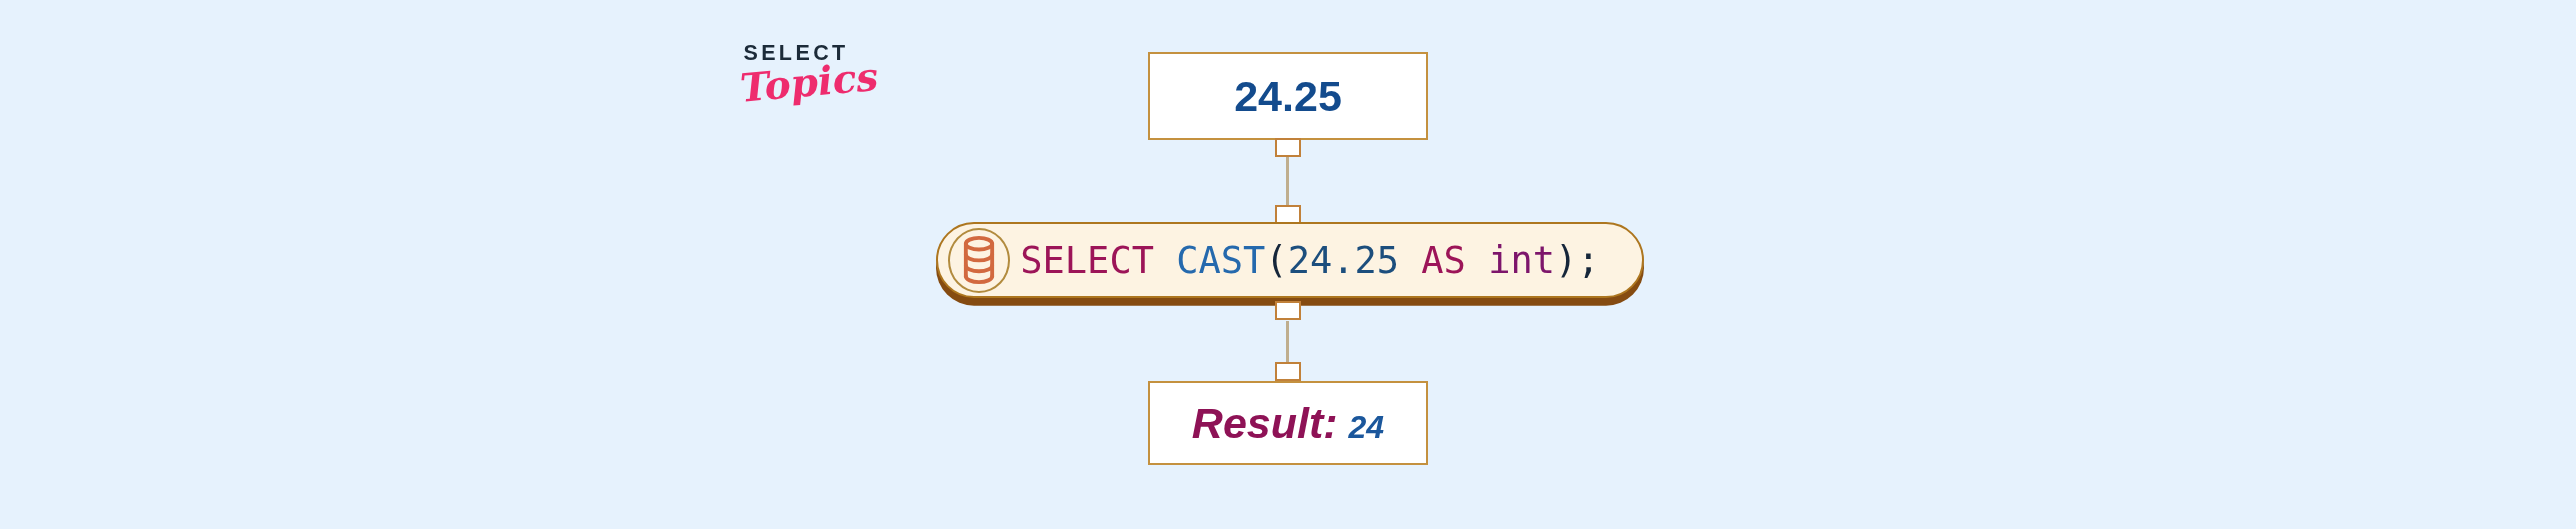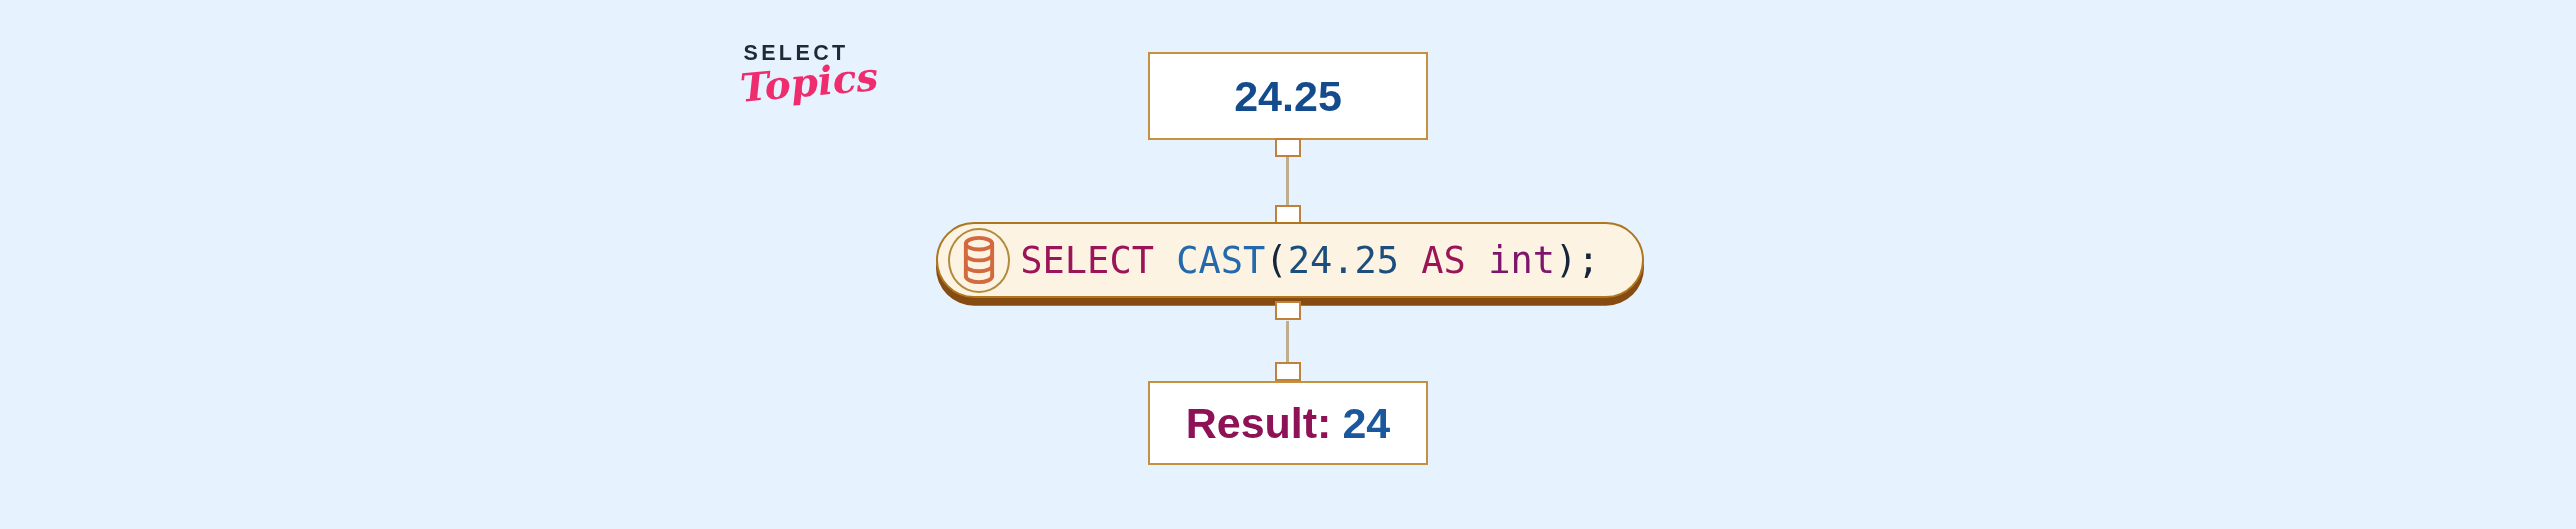--- a/index.html
+++ b/index.html
@@ -56,27 +56,27 @@
     left:1148px;
     width:280px;
     background:var(--box-bg);
     border:2.6px solid var(--box-border);
     box-sizing:border-box;
     display:flex;
     align-items:center;
     justify-content:center;
   }
   .box-input{top:52px;height:88px;}
-  .box-result{top:381px;height:84px;}
+  .box-result{top:381px;height:84px;font-style:italic;}
   .box-input .val{
     font-size:43px;font-weight:bold;color:var(--input-text);
   }
   .result-line{display:flex;gap:11px;align-items:baseline;}
   .result-label{font-size:43px;font-weight:bold;color:var(--result-label);}
-  .result-value{font-size:43px;font-weight:bold;color:var(--result-value);}
+  .result-value{font-size:32px;font-weight:bold;color:var(--result-value);}
 
   
   .cline{
     position:absolute;left:1286px;width:3.4px;
     background:var(--connector-line);
   }
   .cline-1{top:157px;height:50px;}
   .cline-2{top:321px;height:43px;}
   .csquare{
     position:absolute;left:1275px;width:26px;height:19px;

